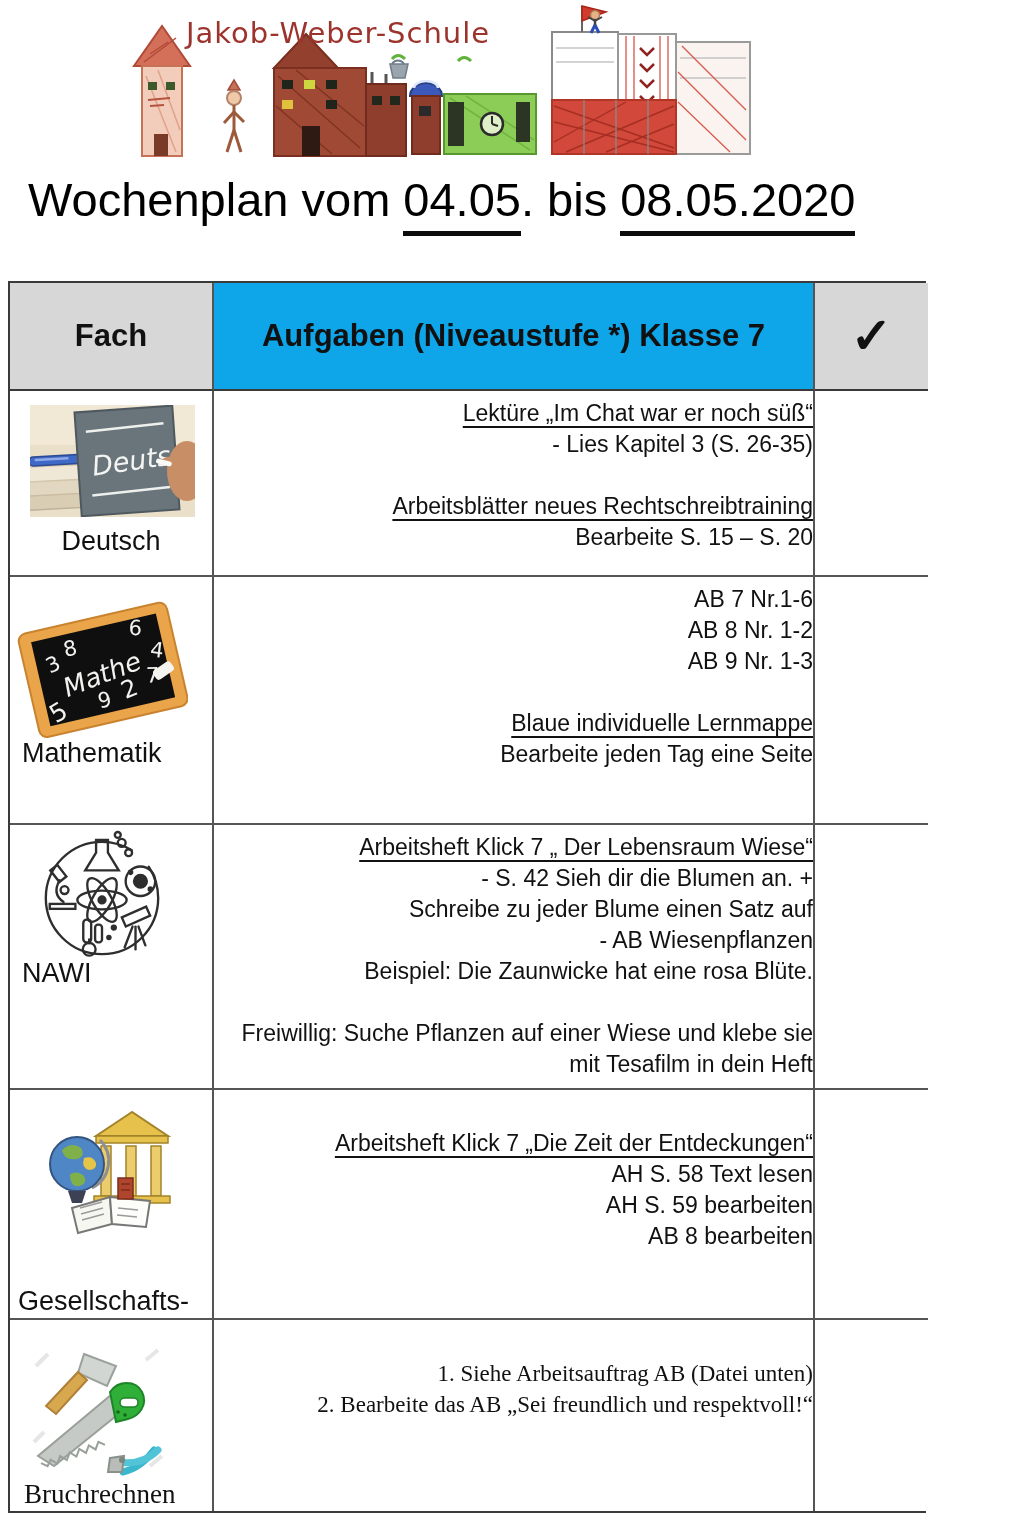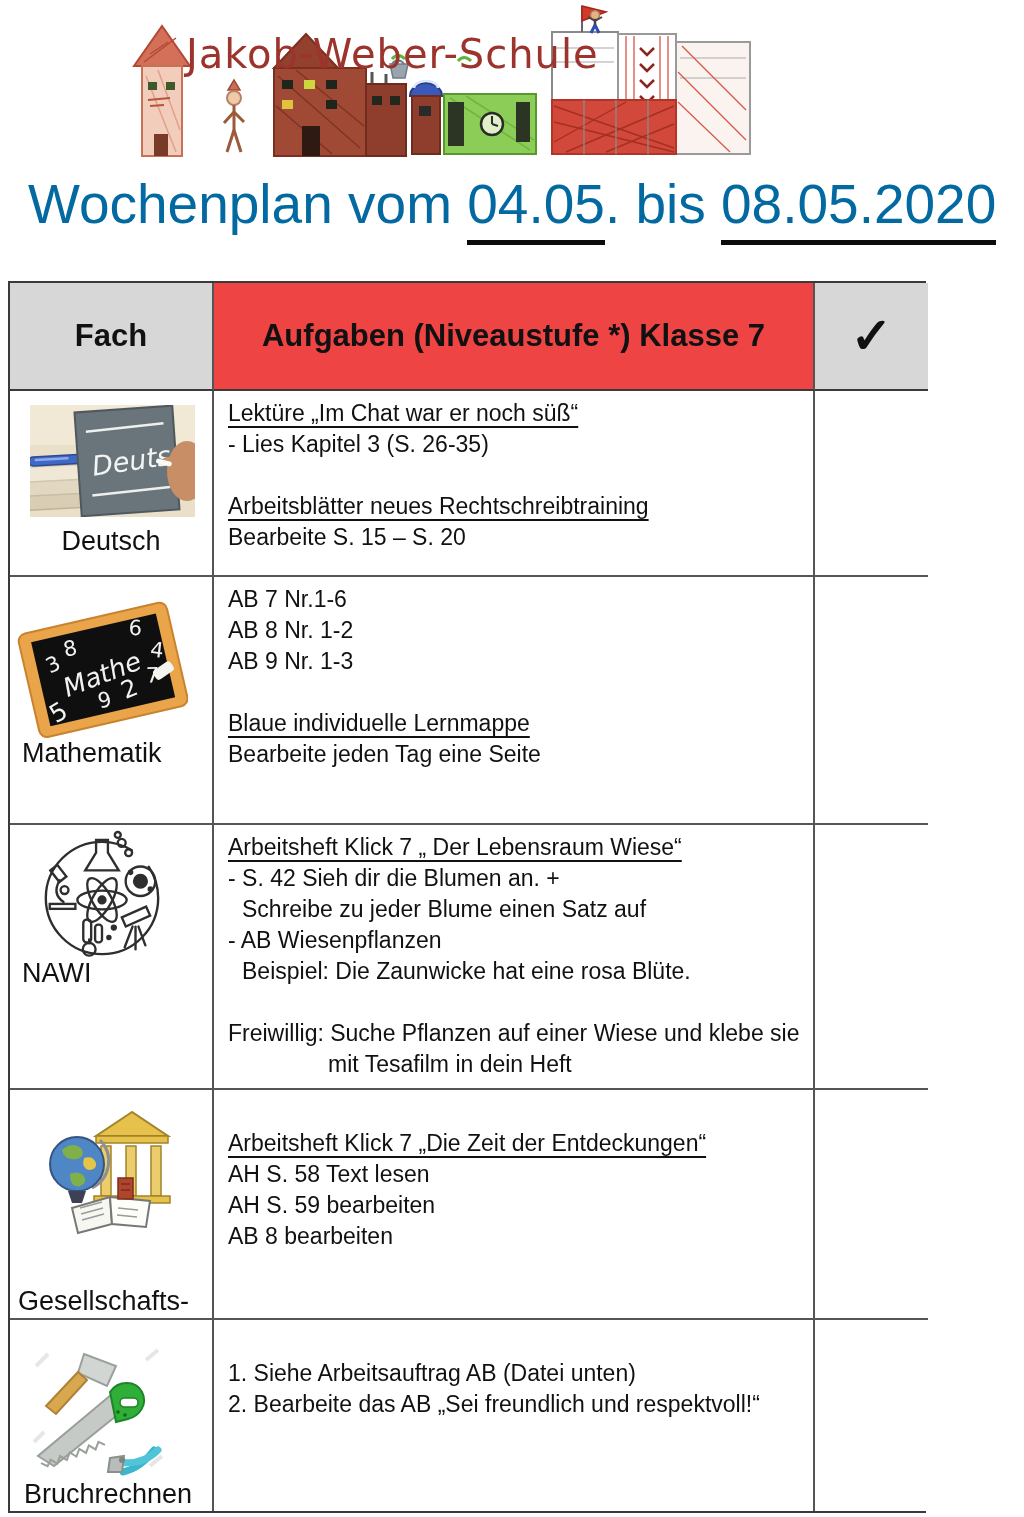--- a/index.html
+++ b/index.html
@@ -1,42 +1,42 @@
 <!DOCTYPE html>
 <html lang="de"><head>
 <meta charset="utf-8">
 <style>
   html,body{margin:0;padding:0;background:#fff;}
   body{width:1024px;height:1517px;position:relative;overflow:hidden;
        font-family:"Liberation Sans",sans-serif;color:#111;}
 
   
   .school-drawing{position:absolute;left:106px;top:2px;width:648px;height:162px;}
-  .school-name{position:absolute;left:186px;top:16px;font-size:40px;letter-spacing:1px;
-               color:#9c332c;font-family:"DejaVu Sans",sans-serif;margin-top:15px;}
+  .school-name{position:absolute;left:186px;top:16px;font-size:29px;letter-spacing:1px;
+               color:#9c332c;font-family:"DejaVu Sans",sans-serif;}
 
   
-  .page-title{position:absolute;left:28px;top:172px;width:960px;font-size:55px;
-              white-space:nowrap;color:#0369a1;}
+  .page-title{position:absolute;left:28px;top:172px;width:960px;font-size:47px;
+              white-space:nowrap;color:#000000;}
   .page-title .ul{border-bottom:5px solid #0c0c0c;padding-bottom:5px;}
 
   
   .plan-table{position:absolute;left:8px;top:281px;width:918px;height:1232px;
               border:2px solid #3a3a3a;box-sizing:border-box;
               display:grid;grid-template-columns:204px 601px 113px;
               grid-template-rows:108px 186px 248px 265px 230px 191px;}
   .cell{border-right:2px solid #555;border-bottom:2px solid #555;box-sizing:border-box;
         position:relative;background:#fff;}
   .plan-table > .cell:nth-child(3n){border-right:none;}
-  .plan-table > .cell:nth-last-child(-n+3){border-bottom:none;}
+  .plan-table > .cell:nth-last-child(-n+3){border-bottom:none;font-family:Liberation Serif, serif;}
   .hdr{background:#d7d7d7;display:flex;align-items:center;justify-content:center;
        font-weight:bold;font-size:31px;border-bottom-color:#3a3a3a;}
   .hdr.check{font-size:50px;font-weight:700;}
 
-  .tasks-cell{padding:7px 0 0 14px;}
+  .tasks-cell{padding:7px 0 0 14px;text-align:right;}
   .task-line{min-height:31px;line-height:31px;font-size:23px;white-space:nowrap;}
   .task-line.u span{text-decoration:underline;text-decoration-thickness:2px;
                     text-underline-offset:5px;}
 
   .subject-cell{position:relative;font-size:27px;}
   .subject-icon{position:absolute;}
   .subject-icon svg{display:block;width:100%;height:100%;}
   .subject-label{position:absolute;line-height:32px;}
 
   .subject-deutsch      .subject-icon {left:20px;top:14px;width:165px;height:112px;}
@@ -165,21 +165,21 @@
     <line x1="542" y1="98" x2="542" y2="152" stroke="#8a8a8a" stroke-width="1.3"></line>
   </g>
 </svg>
 
 <div class="school-name" style="color: rgb(156, 51, 44);">Jakob-Weber-Schule</div>
 
 <div class="page-title"><span>Wochenplan vom </span><span class="ul">04.05</span><span>. bis </span><span class="ul">08.05.2020</span></div>
 
 <div class="plan-table" id="grid">
   <div class="cell hdr" style="background: rgb(215, 215, 215);">Fach</div>
-  <div class="cell hdr" style="background: #ef4444;">Aufgaben (Niveaustufe *) Klasse 7</div>
+  <div class="cell hdr" style="background: #0ea5e9;">Aufgaben (Niveaustufe *) Klasse 7</div>
   <div class="cell hdr check" style="background: rgb(215, 215, 215);">✓</div>
 <div class="cell subject-cell subject-deutsch">
       <div class="subject-icon">
     <svg viewBox="0 0 165 112" xmlns="http://www.w3.org/2000/svg">
       <rect width="165" height="112" fill="#eadfc9"></rect>
       <rect width="165" height="40" fill="#f1e8d6"></rect>
       <g transform="rotate(-3 40 80)">
         <rect x="-6" y="88" width="84" height="15" fill="#d9cdb4" stroke="#c0b299" stroke-width="1.5"></rect>
         <rect x="-4" y="74" width="80" height="15" fill="#e2d8c2" stroke="#c9bca2" stroke-width="1.5"></rect>
         <rect x="-2" y="60" width="74" height="15" fill="#efe8d6" stroke="#d2c6ab" stroke-width="1.5"></rect>

